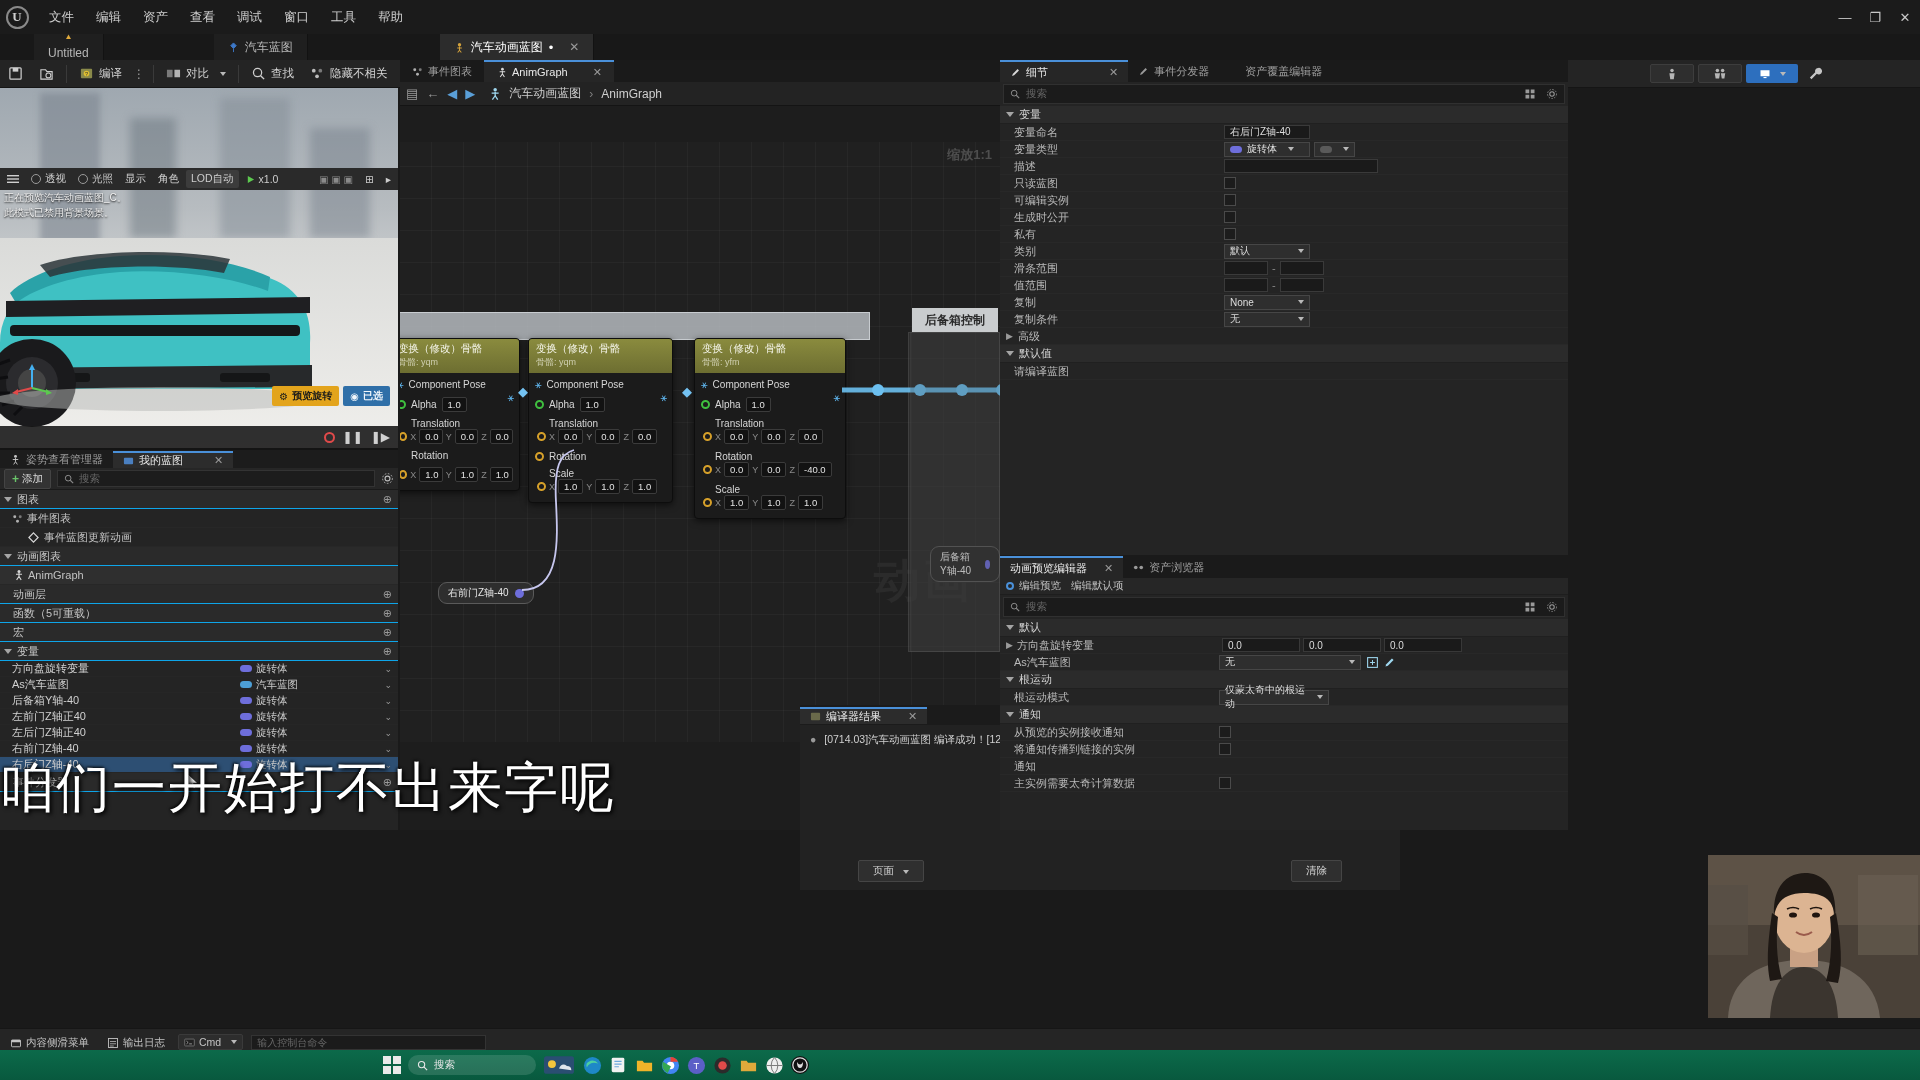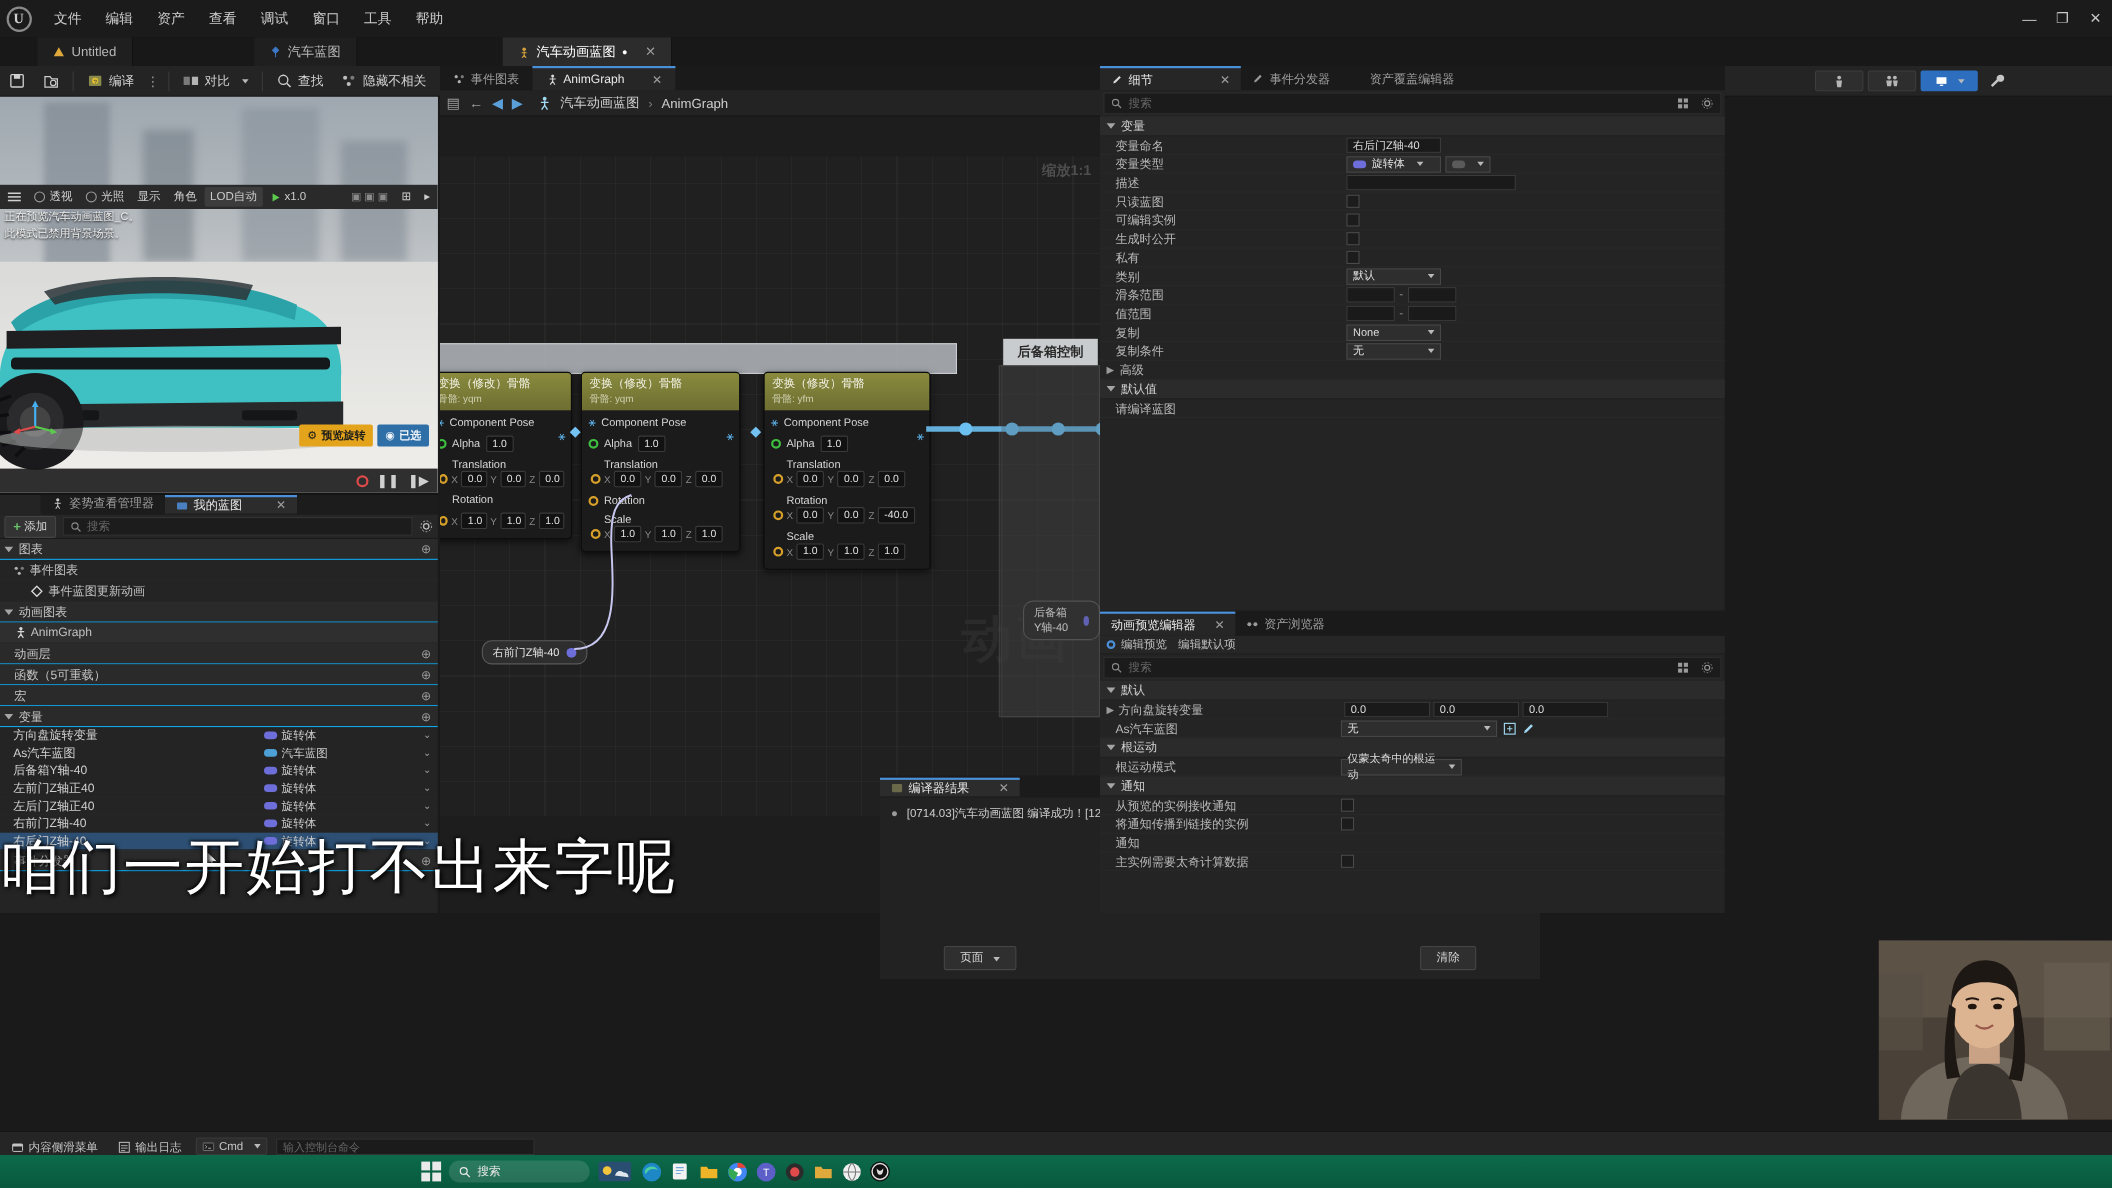--- a/index.html
+++ b/index.html
@@ -111,21 +111,21 @@
     background: #2f6fa8; color: #f0f6fb; font-size: 10px; padding: 3px 7px;
     border-radius: 2px; display:flex; align-items:center; gap:4px; font-weight: bold;
   }
 
   
   .mybp {
     position: absolute; left: 0; top: 448px; width: 398px; height: 382px;
     background: #242424; border-top: 2px solid #141414;
   }
   .panel-tabs {
-    height: 18px; display: flex; align-items: flex-start; background: #1c1c1c; margin-left: 37px;
+    height: 18px; display: flex; align-items: center; background: #1c1c1c;
   }
   .panel-tab {
     display: flex; align-items: center; gap: 5px; padding: 0 10px;
     font-size: 11px; color: #9d9d9d; background: #1c1c1c;
   }
   .panel-tab.active { background: #2c2c2c; color: #e8e8e8; border-top: 2px solid #4a90d9; }
   .mybp-toolbar {
     height: 22px; display: flex; align-items: center; gap: 6px; padding: 0 4px;
     background: #262626; border-bottom: 1px solid #1a1a1a;
   }
@@ -376,21 +376,21 @@
       <div class="menu-item">帮助</div>
     </div>
     <div class="title-right">
       <div class="win-btn">—</div>
       <div class="win-btn">❐</div>
       <div class="win-btn close">✕</div>
     </div>
   </div>
 
   <div class="tabbar">
-    <div class="tab" style="margin-left:34px;">
+    <div class="tab" style="margin-left:34px;flex-direction:column;">
       <svg class="tabicon" viewBox="0 0 12 12">
           <polygon points="6,1 11,10 1,10" fill="#e0a93b"></polygon>
         </svg>
       <span>Untitled</span>
     </div>
     <div class="tab" style="margin-left:110px;">
       <svg class="tabicon" viewBox="0 0 12 12">
           <path d="M6 1 L9 4 L6 7 L3 4 Z M6 7 L6 11" stroke="#3d78c8" fill="#3d78c8" stroke-width="1"></path>
         </svg>
       <span>汽车蓝图</span>

